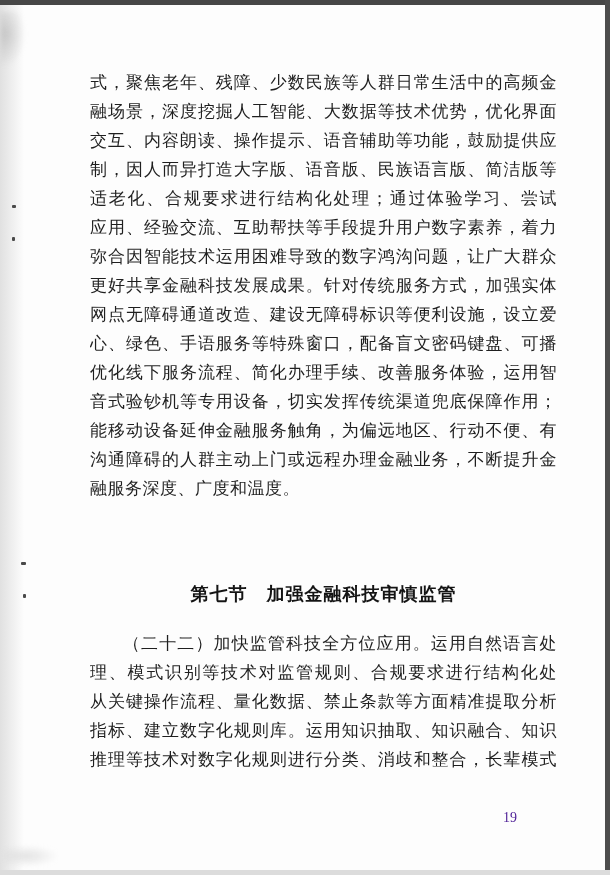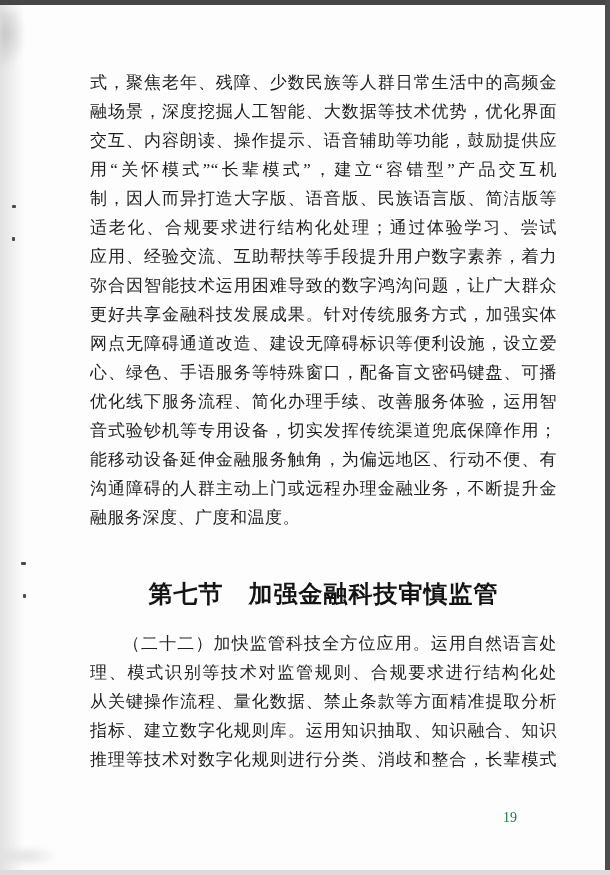--- a/index.html
+++ b/index.html
@@ -47,30 +47,30 @@
     text-align:justify;
     text-align-last:justify;
     overflow:hidden;
   }
   .line.para-end { text-align:right; text-align-last:left; }
   .line.indent { text-indent:33px; }
   .section-heading {
     position:absolute; top:581px; left:90px; width:467px;
     text-align:center;
     font-weight:bold;
-    font-size:24px;
+    font-size:18px;
     line-height:26px;
     letter-spacing:1px;
     color:#141414;
   }
   .page-number {
     position:absolute; top:810px; left:488px; width:44px;
     text-align:center;
     font-size:14px;
-    color:#15803d;
+    color:#4c1d95;
   }
 </style>
 </head>
 <body>
 
 <div class="page">
 
   <div class="scan-top-bar"></div>
   <div class="scan-right-bar"></div>
   <div class="scan-bottom-strip"></div>
@@ -79,21 +79,20 @@
   <div class="scan-bottomleft-blob"></div>
   <div class="speck s1"></div>
   <div class="speck s2"></div>
   <div class="speck s3"></div>
   <div class="speck s4"></div>
 
   <div class="textblock para1">
     <div class="line">式，聚焦老年、残障、少数民族等人群日常生活中的高频金</div>
     <div class="line">融场景，深度挖掘人工智能、大数据等技术优势，优化界面</div>
     <div class="line">交互、内容朗读、操作提示、语音辅助等功能，鼓励提供应</div>
-    <div class="line">用“关怀模式”“长辈模式”，建立“容错型”产品交互机</div>
     <div class="line">制，因人而异打造大字版、语音版、民族语言版、简洁版等</div>
     <div class="line">适老化、合规要求进行结构化处理；通过体验学习、尝试</div>
     <div class="line">应用、经验交流、互助帮扶等手段提升用户数字素养，着力</div>
     <div class="line">弥合因智能技术运用困难导致的数字鸿沟问题，让广大群众</div>
     <div class="line">更好共享金融科技发展成果。针对传统服务方式，加强实体</div>
     <div class="line">网点无障碍通道改造、建设无障碍标识等便利设施，设立爱</div>
     <div class="line">心、绿色、手语服务等特殊窗口，配备盲文密码键盘、可播</div>
     <div class="line">优化线下服务流程、简化办理手续、改善服务体验，运用智</div>
     <div class="line">音式验钞机等专用设备，切实发挥传统渠道兜底保障作用；</div>
     <div class="line">能移动设备延伸金融服务触角，为偏远地区、行动不便、有</div>

